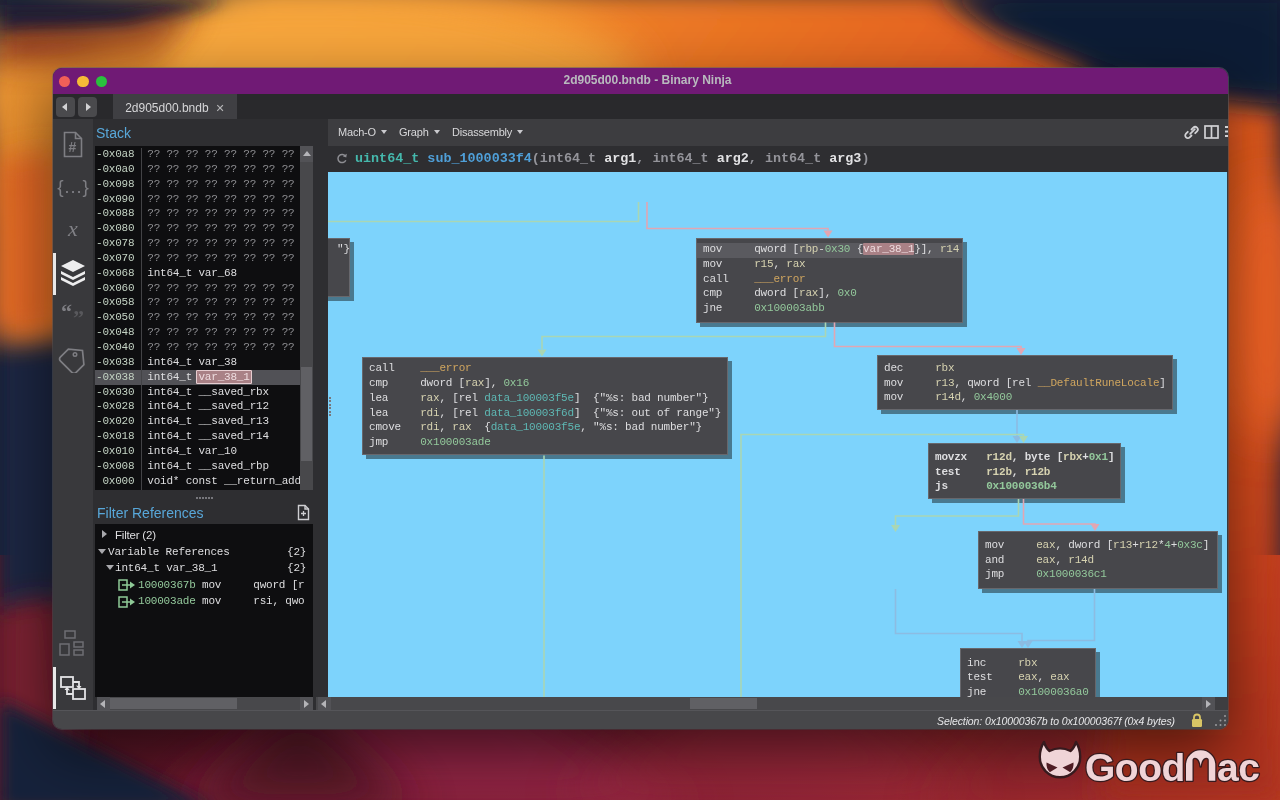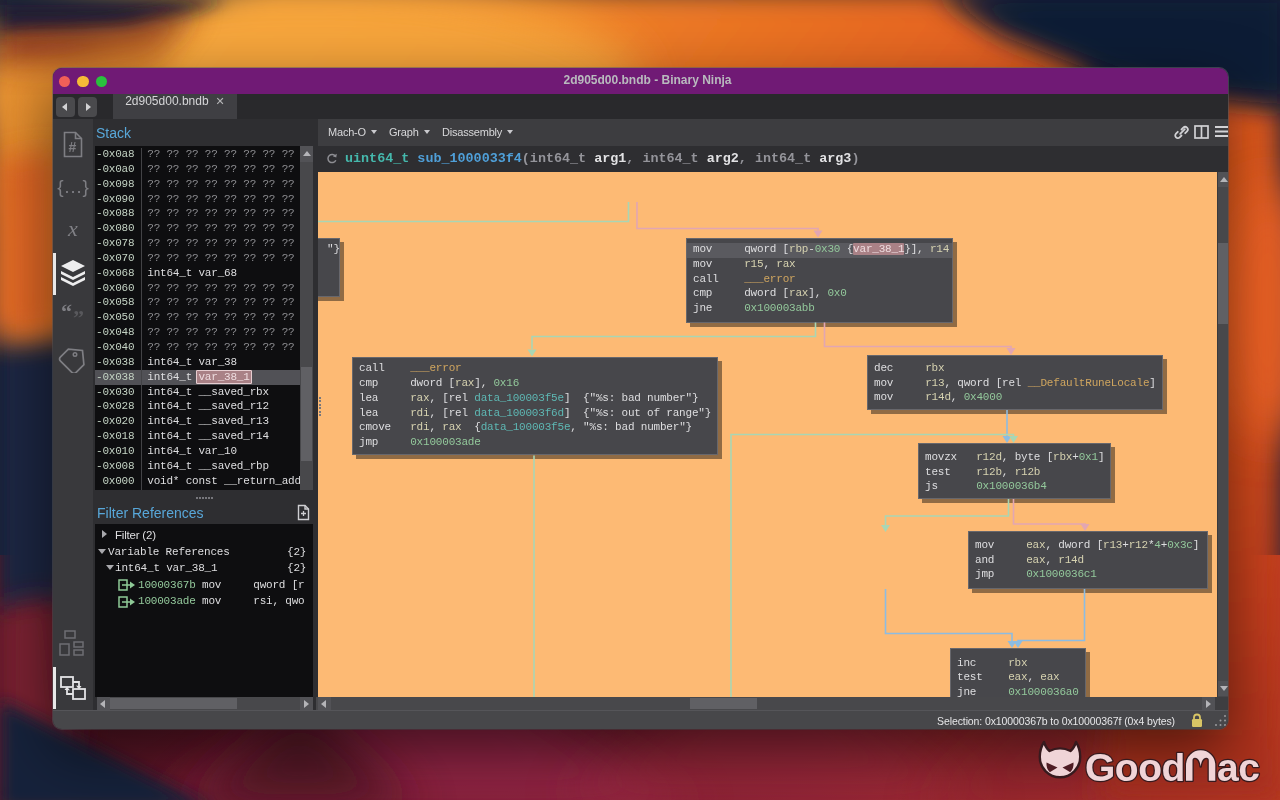--- a/index.html
+++ b/index.html
@@ -16,21 +16,21 @@
   #titlebar .title { position:absolute; left:14px; right:0; top:5px; text-align:center;
     font-size:12px; font-weight:bold; color:#b9babe; }
   .tl { position:absolute; top:7.5px; width:11.5px; height:11.5px; border-radius:50%; }
   #tl-r { left:5.8px; background:#f15f58; }
   #tl-y { left:24.2px; background:#f5bb37; }
   #tl-g { left:42.5px; background:#2ac03e; }
   #tabbar { position:absolute; left:0; top:26px; width:100%; height:25px; background:#29292c; }
   .navbtn { position:absolute; top:2.5px; width:19px; height:20px; background:#4a4a4d;
     border-radius:4px; color:#cfcfd1; font-size:8px; text-align:center; line-height:20px; }
   #tab { position:absolute; left:60px; top:0; width:124px; height:25px; background:#3f3f43;
-    color:#d6d6d8; font-size:12px; text-align:center; line-height:15px; }
+    color:#d6d6d8; font-size:12px; text-align:center; line-height:28px; }
   #tab .x { color:#b6b6b8; font-size:11px; margin-left:7px; }
   
   #activity { position:absolute; left:0; top:51px; width:40px; height:591px; background:#39393c; }
   .aicon { position:absolute; left:0; width:40px; text-align:center; color:#7e7e83; }
   .ind { position:absolute; left:0; width:2.5px; background:#e8e8e8; }
   
   #sidepanel { position:absolute; left:40px; top:51px; width:223px; height:591px; background:#2e2e31; }
   .phead { color:#58a7d9; font-size:14px; }
   #hexview { position:absolute; left:2px; top:27px; width:205px; height:344px; background:#0e0e10; padding-top:1px;
     font-family:"Liberation Mono", monospace; font-size:11px; line-height:14.85px; letter-spacing:-0.2px;
@@ -43,21 +43,21 @@
      padding:0 1px; margin:0 -2px; }
   #hexdiv { position:absolute; left:47.5px; top:29px; width:1px; height:342px; background:#434346; }
   .vscroll { position:absolute; background:#48484b; }
   .thumb { position:absolute; background:#606064; }
   .sbtn { position:absolute; background:#525256; color:#b8b8ba; text-align:center; }
   
   #xreflist { position:absolute; left:2px; top:405px; width:218px; height:173px; background:#0e0e10; padding-top:3px;
     font-family:"Liberation Mono", monospace; font-size:11px; line-height:16.2px; letter-spacing:-0.2px;
     color:#dedee0; white-space:pre; overflow:hidden; }
   
-  #graph { position:absolute; left:265px; top:51px; width:912px; height:591px; background:#fdba74; }
+  #graph { position:absolute; left:275px; top:51px; width:912px; height:591px; background:#7dd3fc; }
   #menubar { position:absolute; left:0; top:0; width:912px; height:27px; background:#3d3d40;
     color:#d8d8da; font-size:11px; letter-spacing:-0.2px; }
   #sigbar { position:absolute; left:0; top:27px; width:912px; height:26px; background:#2e2e31;
     font-family:"Liberation Mono", monospace; font-size:13.4px; font-weight:bold; }
   #canvas { position:absolute; left:0; top:53px; width:912px; height:525px; overflow:hidden; }
   .block { position:absolute; background:#47474b; border:1px solid #67676c;
     box-shadow:4px 4px 0 rgba(10,10,12,0.45);
     font-family:"Liberation Mono", monospace; font-size:11px; line-height:14.7px; letter-spacing:-0.2px;
     color:#dedee0; white-space:pre; overflow:hidden; }
   .block pre { font-family:inherit; padding:3px 0 0 6px; }
@@ -273,21 +273,21 @@
 jne     <span class="nm">0x100003abb</span></pre></div>
 <div class="block" style="left:34px;top:185px;width:366px;height:98px;"><pre style="position:relative;padding-top:3.4px;">call    <span class="gd">___error</span>
 cmp     dword [<span class="rg">rax</span>], <span class="nm">0x16</span>
 lea     <span class="rg">rax</span>, [rel <span class="tl2">data_100003f5e</span>]  {"%s: bad number"}
 lea     <span class="rg">rdi</span>, [rel <span class="tl2">data_100003f6d</span>]  {"%s: out of range"}
 cmove   <span class="rg">rdi</span>, <span class="rg">rax</span>  {<span class="tl2">data_100003f5e</span>, "%s: bad number"}
 jmp     <span class="nm">0x100003ade</span></pre></div>
 <div class="block" style="left:549px;top:183px;width:296px;height:55px;"><pre style="position:relative;padding-top:5px;">dec     <span class="rg">rbx</span>
 mov     <span class="rg">r13</span>, qword [rel <span class="gd">__DefaultRuneLocale</span>]
 mov     <span class="rg">r14d</span>, <span class="nm">0x4000</span></pre></div>
-<div class="block" style="left:600px;top:271px;width:193px;height:56px;"><pre style="position:relative;padding-top:6px;">movzx   <span class="rg">r12d</span>, byte [<span class="rg">rbx</span>+<span class="nm">0x1</span>]
+<div class="block" style="left:600px;top:271px;width:193px;height:56px;font-weight:bold;"><pre style="position:relative;padding-top:6px;">movzx   <span class="rg">r12d</span>, byte [<span class="rg">rbx</span>+<span class="nm">0x1</span>]
 test    <span class="rg">r12b</span>, <span class="rg">r12b</span>
 js      <span class="nm">0x1000036b4</span></pre></div>
 <div class="block" style="left:650px;top:359px;width:240px;height:58px;"><pre style="position:relative;padding-top:6px;">mov     <span class="rg">eax</span>, dword [<span class="rg">r13</span>+<span class="rg">r12</span>*<span class="nm">4</span>+<span class="nm">0x3c</span>]
 and     <span class="rg">eax</span>, <span class="rg">r14d</span>
 jmp     <span class="nm">0x1000036c1</span></pre></div>
 <div class="block" style="left:632px;top:476px;width:136px;height:60px;"><pre style="position:relative;padding-top:6.5px;">inc     <span class="rg">rbx</span>
 test    <span class="rg">eax</span>, <span class="rg">eax</span>
 jne     <span class="nm">0x1000036a0</span></pre></div>
 <svg style="position:absolute;left:0;top:0;z-index:5;pointer-events:none;" width="912" height="525" viewBox="0 0 912 525">
  <g fill="none" stroke-width="1.6">
@@ -337,21 +337,21 @@
     <div class="vscroll" style="left:263px;top:629px;width:912px;height:13px;"></div>
     <div class="sbtn" style="left:265px;top:629px;width:13px;height:13px;">
         <span class="tri-l" style="left:3px;top:2.5px;"></span>
       </div>
     <div class="sbtn" style="left:1149px;top:629px;width:13px;height:13px;">
         <span class="tri-r" style="left:4px;top:2.5px;"></span>
       </div>
     <div class="thumb" style="left:637px;top:630px;width:67px;height:11px;"></div>
     <div style="position:absolute;left:1162px;top:629px;width:13px;height:13px;background:#3e3e41;"></div>
 <div id="statusbar">
-      <span style="position:absolute;right:53px;top:3.5px;">Selection: 0x10000367b to 0x10000367f (0x4 bytes)</span>
+      <span style="position:absolute;right:53px;top:3.5px;font-style:italic;">Selection: 0x10000367b to 0x10000367f (0x4 bytes)</span>
       <svg style="position:absolute;left:1137px;top:2px;" width="14" height="15" viewBox="0 0 14 15">
         <path d="M4 6 V4.5 a3 3 0 0 1 6 0 V6" fill="none" stroke="#d8c565" stroke-width="1.8"></path>
         <rect x="2" y="6" width="10" height="8" rx="1.2" fill="#d8c565"></rect>
       </svg>
       <svg style="position:absolute;left:1160px;top:3px;" width="14" height="13" viewBox="0 0 14 13">
         <g fill="#9a9a9e">
           <circle cx="12" cy="2" r="1"></circle>
             <circle cx="12" cy="6.5" r="1"></circle>
             <circle cx="12" cy="11" r="1"></circle>
           <circle cx="7.5" cy="6.5" r="1"></circle>

